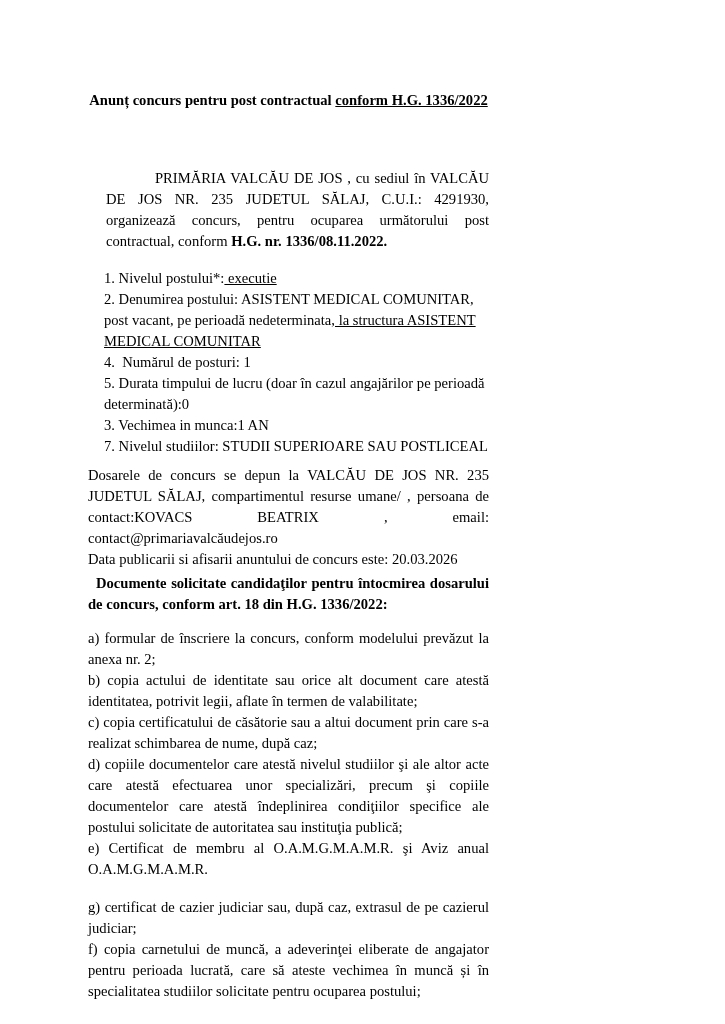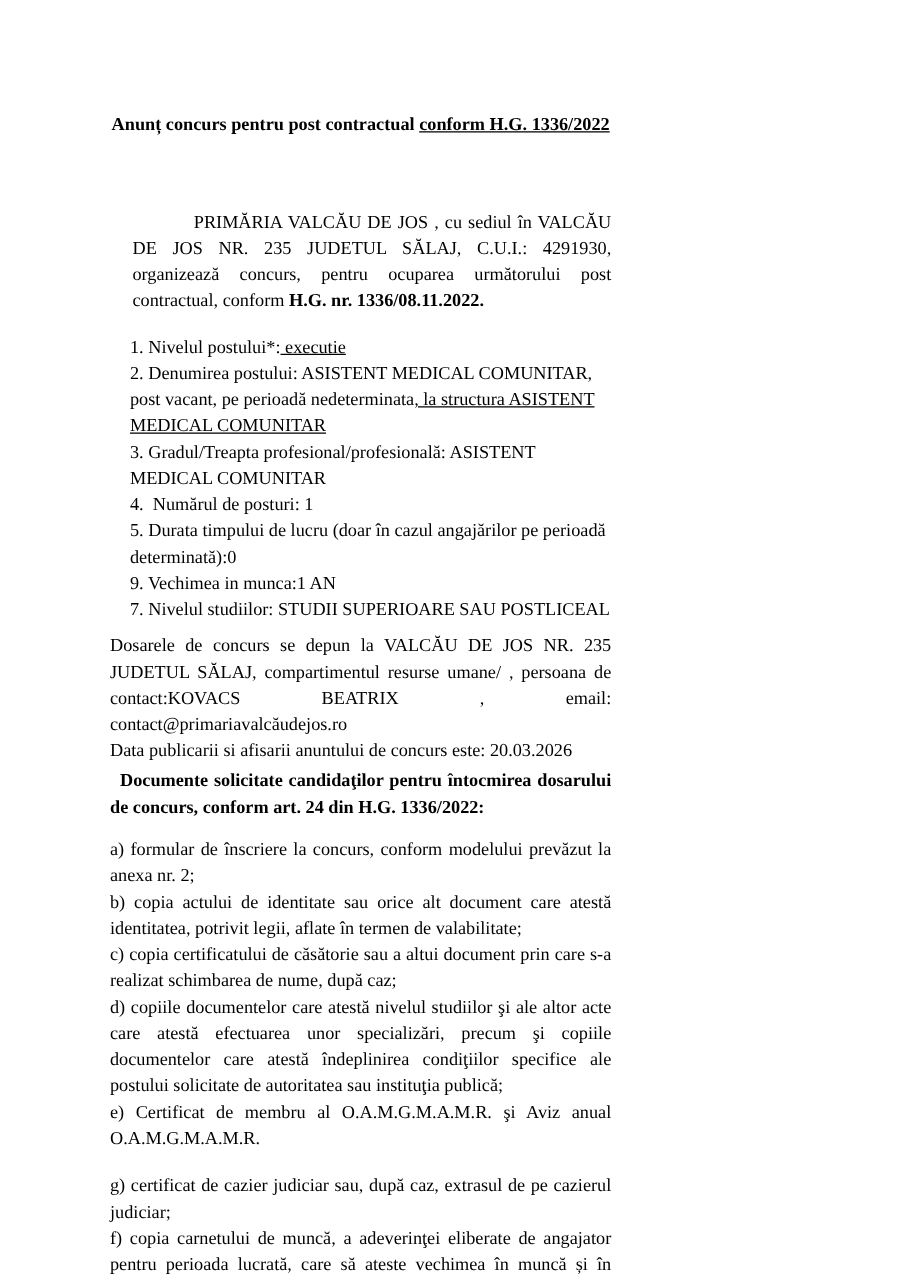--- a/index.html
+++ b/index.html
@@ -33,31 +33,30 @@
 
 <div class="page">
 
   <p class="title"><span>Anunț concurs pentru post contractual </span><span class="u">conform H.G. 1336/2022</span></p>
 
   <p class="intro justify"><span>PRIMĂRIA VALCĂU DE JOS , cu sediul în VALCĂU DE JOS NR. 235 JUDETUL SĂLAJ, C.U.I.: 4291930, organizează concurs, pentru ocuparea următorului post contractual, conform </span><span class="b">H.G. nr. 1336/08.11.2022.</span></p>
 
   <div class="list">
     <p><span>1. Nivelul postului*:</span><span class="u"> executie</span></p>
     <p><span>2. Denumirea postului: ASISTENT MEDICAL COMUNITAR, post vacant, pe perioadă nedeterminata</span><span class="u">, la structura ASISTENT MEDICAL COMUNITAR</span></p>
-    <p>3. Gradul/Treapta profesional/profesională: ASISTENT MEDICAL COMUNITAR</p>
     <p class="pre">4.  Numărul de posturi: 1</p>
     <p>5. Durata timpului de lucru (doar în cazul angajărilor pe perioadă determinată):0</p>
-    <p>9. Vechimea in munca:1 AN</p>
+    <p>3. Vechimea in munca:1 AN</p>
     <p>7. Nivelul studiilor: STUDII SUPERIOARE SAU POSTLICEAL</p>
   </div>
 
   <p class="justify">Dosarele de concurs se depun la VALCĂU DE JOS NR. 235 JUDETUL SĂLAJ, compartimentul resurse umane/ , persoana de contact:KOVACS BEATRIX , email: contact@primariavalcăudejos.ro</p>
   <p class="pubdate">Data publicarii si afisarii anuntului de concurs este: 20.03.2026</p>
 
-  <p class="heading justify">Documente solicitate candidaţilor pentru întocmirea dosarului de concurs, conform art. 24 din H.G. 1336/2022:</p>
+  <p class="heading justify">Documente solicitate candidaţilor pentru întocmirea dosarului de concurs, conform art. 18 din H.G. 1336/2022:</p>
 
   <div class="docs-a-e">
     <p class="justify">a) formular de înscriere la concurs, conform modelului prevăzut la anexa nr. 2;</p>
     <p class="justify">b) copia actului de identitate sau orice alt document care atestă identitatea, potrivit legii, aflate în termen de valabilitate;</p>
     <p class="justify">c) copia certificatului de căsătorie sau a altui document prin care s-a realizat schimbarea de nume, după caz;</p>
     <p class="justify">d) copiile documentelor care atestă nivelul studiilor şi ale altor acte care atestă efectuarea unor specializări, precum şi copiile documentelor care atestă îndeplinirea condiţiilor specifice ale postului solicitate de autoritatea sau instituţia publică;</p>
     <p class="justify">e) Certificat de membru al O.A.M.G.M.A.M.R. şi Aviz anual O.A.M.G.M.A.M.R.</p>
   </div>
 
   <div>

